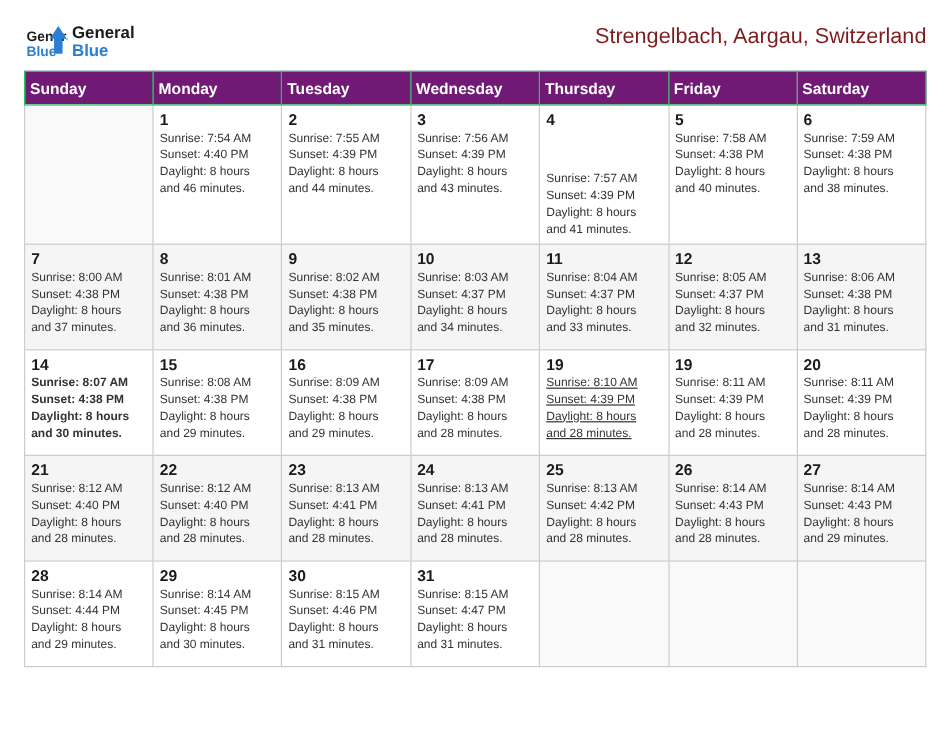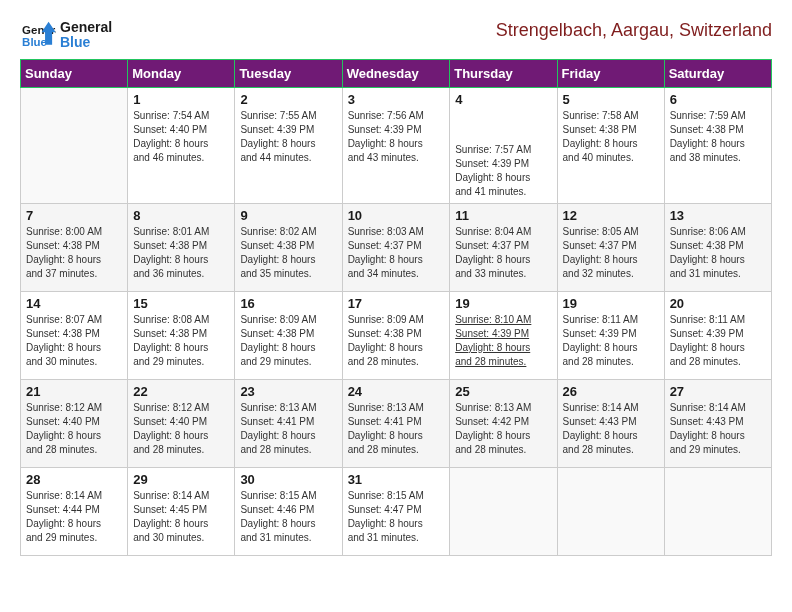--- a/index.html
+++ b/index.html
@@ -203,21 +203,21 @@
           <span class="cell-day">13</span>
           <div class="cell-info" style="white-space: pre-line;">Sunrise: 8:06 AM
 Sunset: 4:38 PM
 Daylight: 8 hours
 and 31 minutes.</div>
         </td>
       </tr>
       <tr>
         <td>
           <span class="cell-day">14</span>
-          <div class="cell-info" style="white-space: pre-line;">Sunrise: 8:07 AM
+          <div class="cell-info" style="white-space: pre-line; font-weight: bold;">Sunrise: 8:07 AM
 Sunset: 4:38 PM
 Daylight: 8 hours
 and 30 minutes.</div>
         </td>
         <td>
           <span class="cell-day">15</span>
           <div class="cell-info" style="white-space: pre-line;">Sunrise: 8:08 AM
 Sunset: 4:38 PM
 Daylight: 8 hours
 and 29 minutes.</div>

